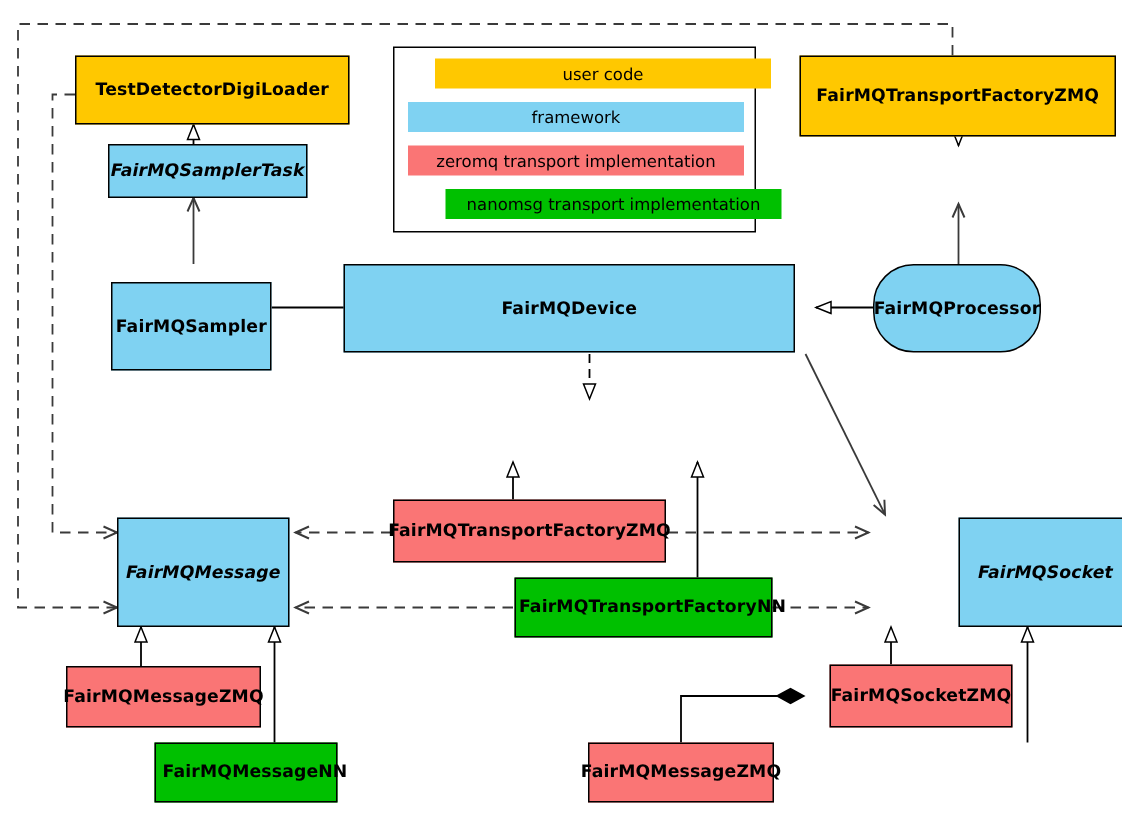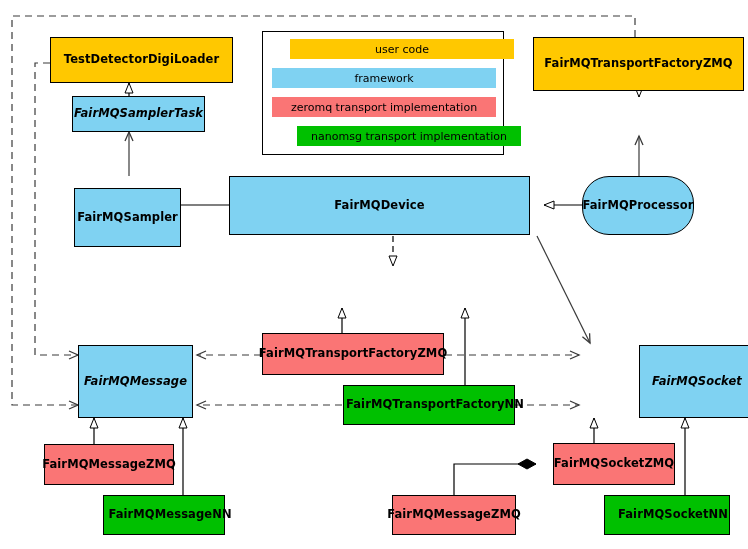--- a/index.html
+++ b/index.html
@@ -110,21 +110,20 @@
   <div class="node framework italic" style="left:78px;top:345px;width:115px;height:73px;">FairMQMessage</div>
 
   <div class="node framework italic" style="left:608px;top:345px;width:116px;height:73px;margin-left:31px;">FairMQSocket</div>
 
   <div class="node zmq" style="left:44px;top:444px;width:130px;height:41px;">FairMQMessageZMQ</div>
 
   <div class="node nn" style="left:103px;top:495px;width:122px;height:40px;text-align:center;">FairMQMessageNN</div>
 
   <div class="node zmq" style="left:553px;top:443px;width:122px;height:42px;">FairMQSocketZMQ</div>
 
-  <div class="node nn" style="left:604px;top:495px;width:126px;height:40px;">FairMQSocketNN</div>
 
   <div class="node zmq" style="left:392px;top:495px;width:124px;height:40px;">FairMQMessageZMQ</div>
 
   <div class="legend-box" style="left:262px;top:31px;width:242px;height:124px;">
     <div class="legend-row" style="left:27px;top:7px;width:224px;height:20px;background:#ffc800;">user code</div>
     <div class="legend-row" style="left:9px;top:36px;width:224px;height:20px;background:#7fd2f2;">framework</div>
     <div class="legend-row" style="left:9px;top:65px;width:224px;height:20px;background:#fa7575;">zeromq transport implementation</div>
     <div class="legend-row" style="left:9px;top:94px;width:224px;height:20px;background:#00c000;margin-left:25px;">nanomsg transport implementation</div>
   </div>
 

